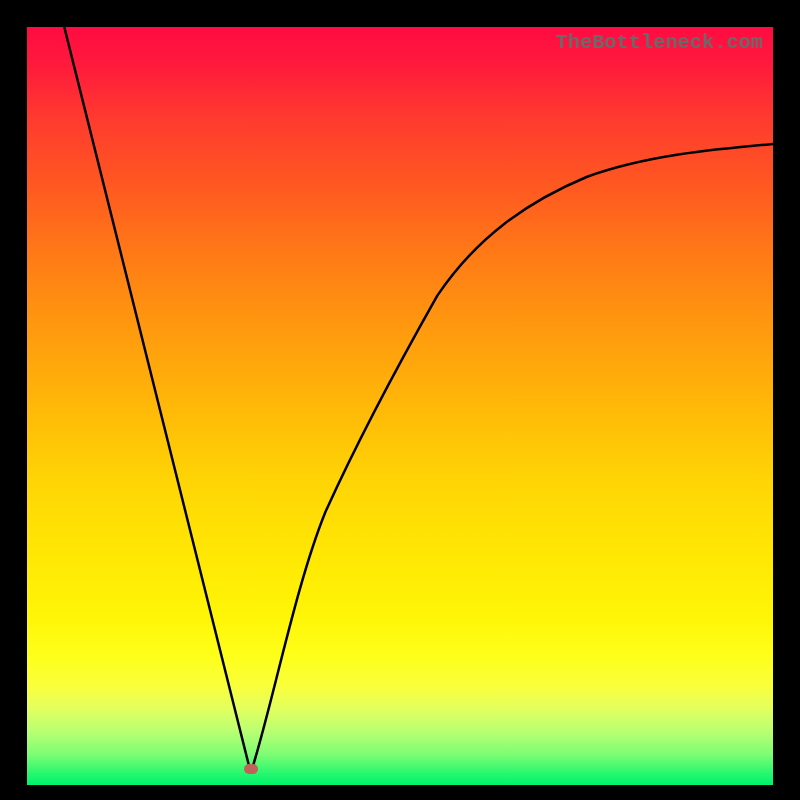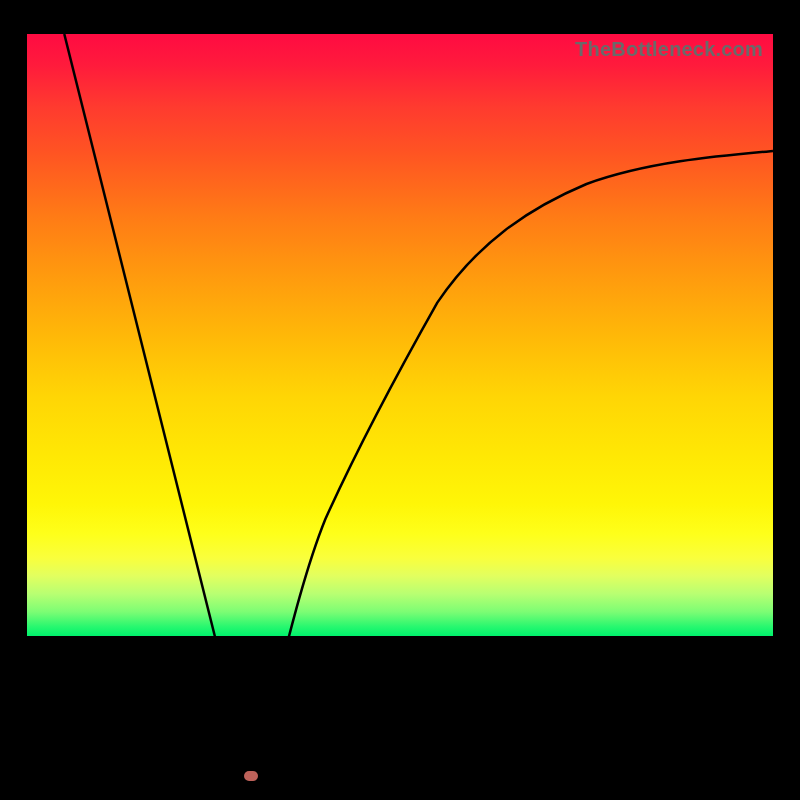--- a/index.html
+++ b/index.html
@@ -6,42 +6,43 @@
   body {
     width: 800px;
     height: 800px;
     background: #000;
     position: relative;
     font-family: Arial, sans-serif;
   }
   .plot-area {
     position: absolute;
     left: 27px;
-    top: 34px;
+    top: 27px;
     width: 746px;
-    height: 602px;
+    height: 758px;
     background: linear-gradient(to bottom,
       #ff0b42 0%,
       #ff1a3c 5%,
       #ff3a2f 12%,
       #ff5522 20%,
       #ff7a16 30%,
       #ff9a0e 40%,
       #ffb808 50%,
       #ffd505 60%,
       #ffe804 70%,
       #fff607 78%,
       #feff1a 83%,
       #f9ff3c 87%,
       #e2ff5f 90%,
       #b8ff72 93%,
       #7cfd74 96%,
       #26f76f 98.5%,
       #00f26c 100%
     );
+    font-family: Liberation Mono, monospace;
   }
   .watermark {
     position: absolute;
     top: 4px;
     right: 10px;
     font-size: 20px;
     font-weight: bold;
     color: #6a6a6a;
     letter-spacing: 0.2px;
     z-index: 5;

